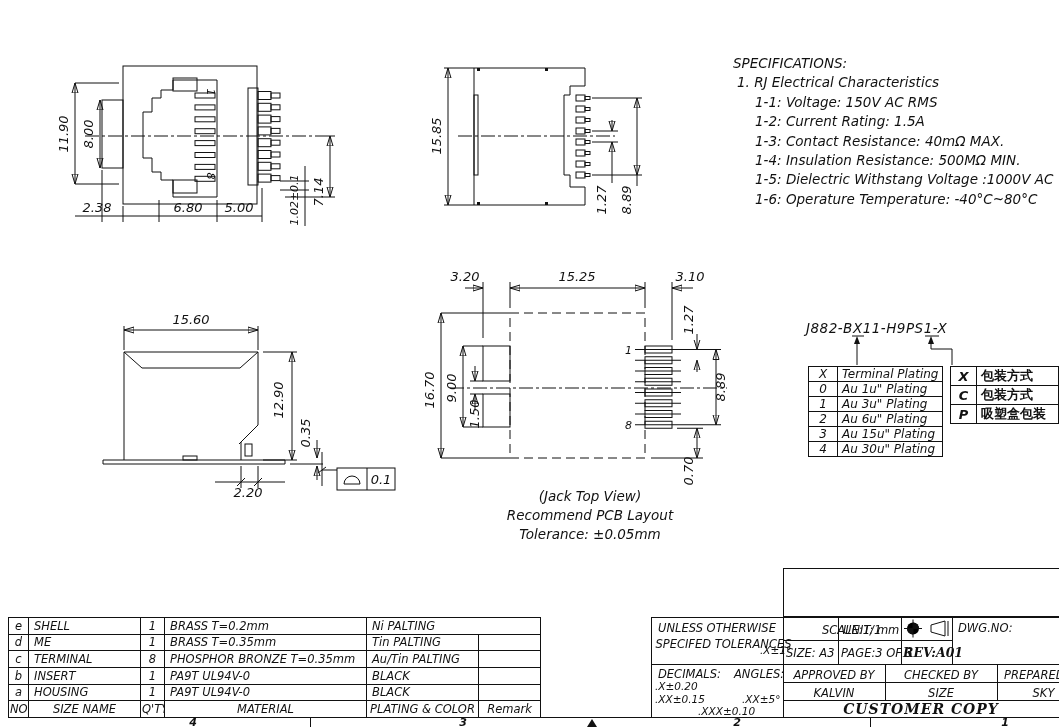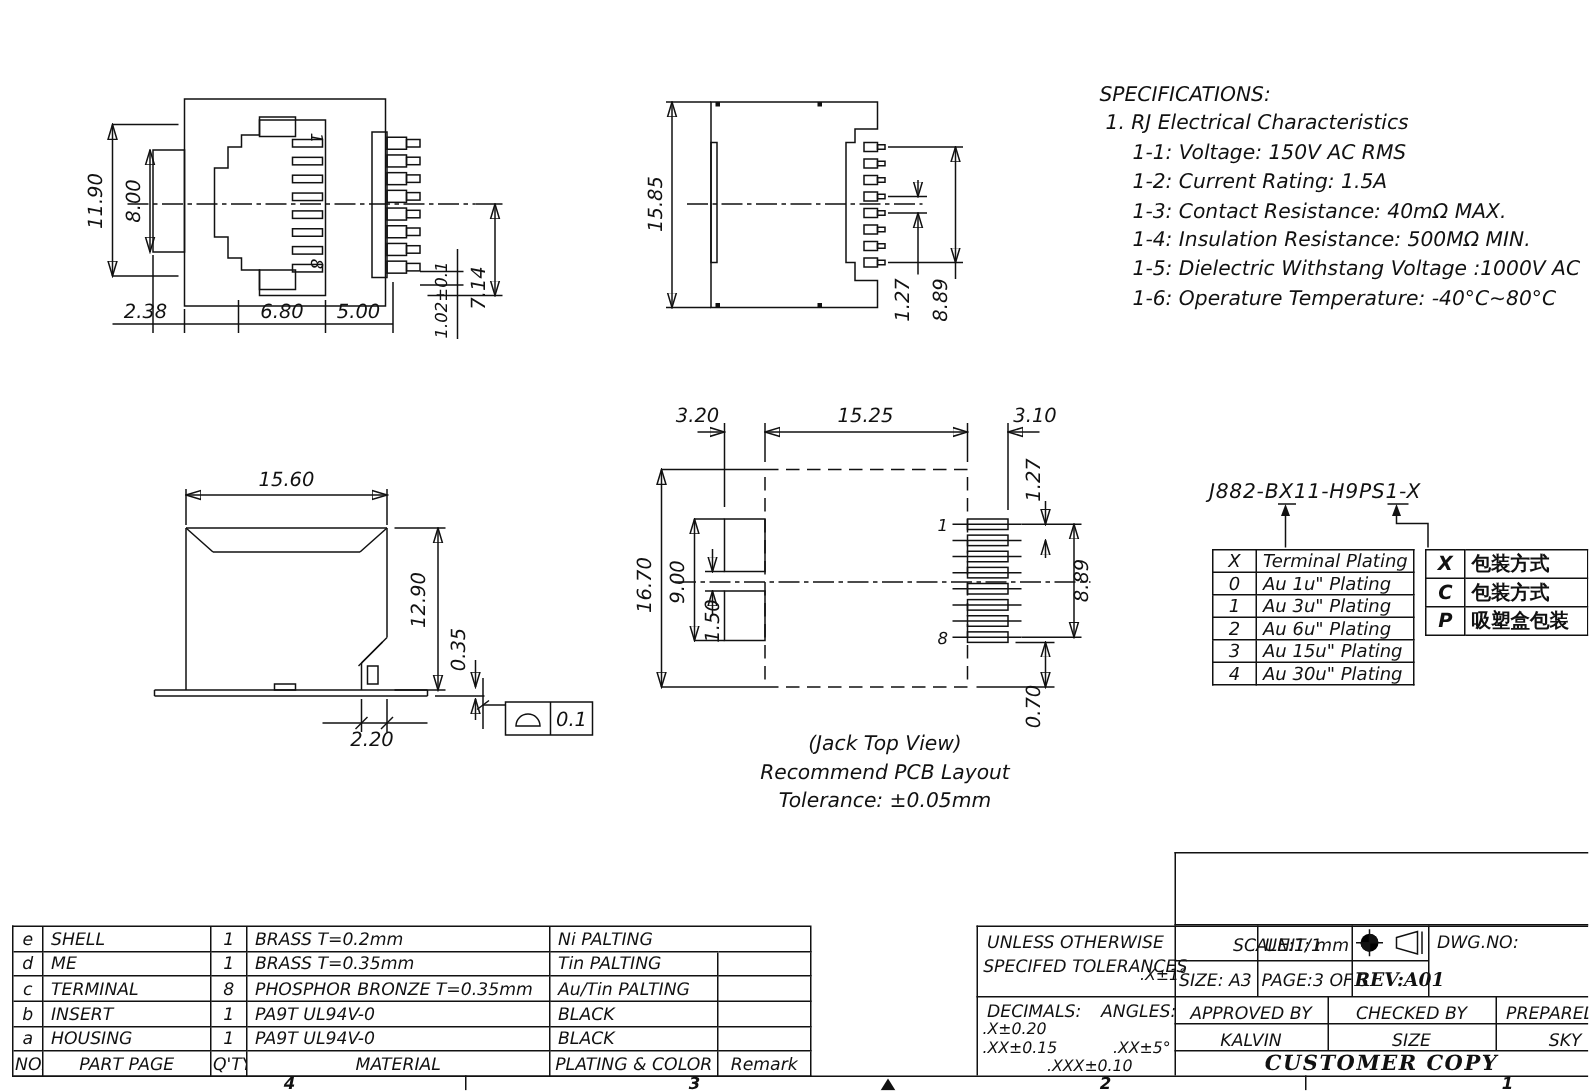--- a/index.html
+++ b/index.html
@@ -438,21 +438,21 @@
           <td>HOUSING</td>
           <td class="ctr">1</td>
           <td>PA9T UL94V-0</td>
           <td>BLACK</td>
           <td></td>
         </tr>
       </tbody>
     <tbody>
       <tr>
         <td class="ctr">NO.</td>
-        <td class="ctr">PART PAGE</td>
+        <td class="ctr">SIZE NAME</td>
         <td class="ctr">Q'TY</td>
         <td class="ctr">MATERIAL</td>
         <td class="ctr">PLATING &amp; COLOR</td>
         <td class="ctr">Remark</td>
       </tr>
     </tbody>
   </table>
 
   <div class="abs" style="left:783px;top:568px;width:280px;height:49px;border:1px solid #111;border-right:none;box-sizing:border-box;"></div>
 

